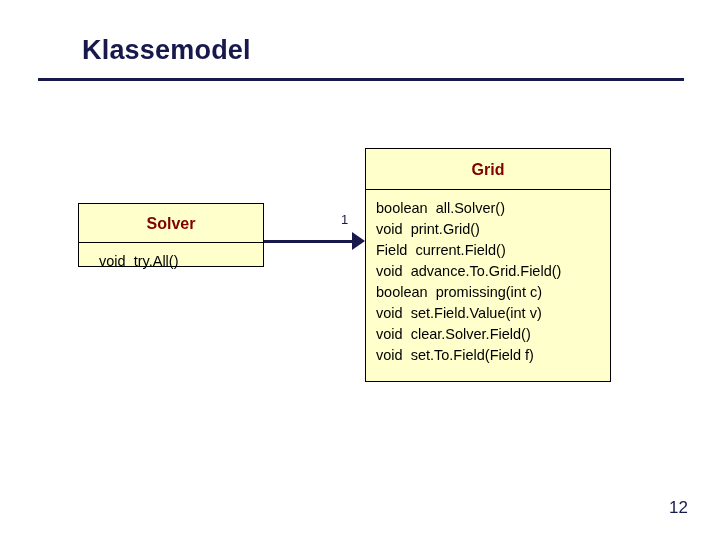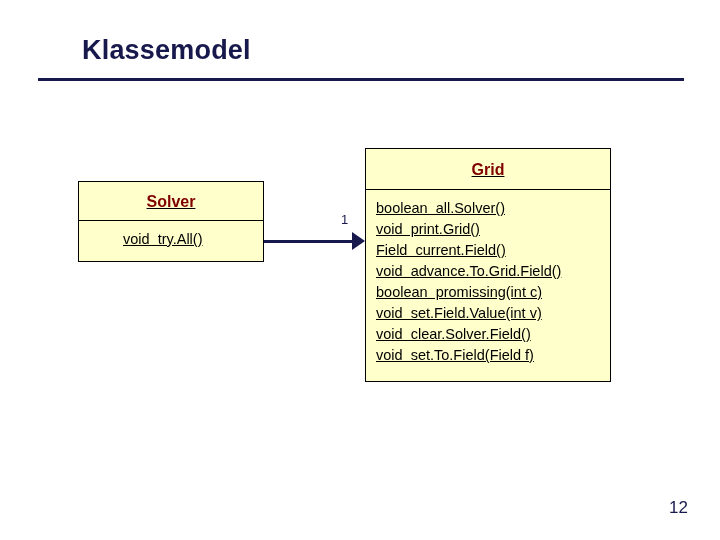--- a/index.html
+++ b/index.html
@@ -34,21 +34,20 @@
     height: 3px;
     background: #17184B;
   }
 
   
   .uml-box {
     position: absolute;
     background: #FFFFCC;
     border: 1.5px solid #000000;
     box-sizing: border-box;
-    text-decoration: underline;
   }
   .uml-header {
     text-align: center;
     font-size: 16px;
     font-weight: bold;
     color: #800000;
     box-sizing: border-box;
   }
   .uml-body {
     box-sizing: border-box;
@@ -56,32 +55,31 @@
   .uml-line {
     font-size: 14.5px;
     color: #000000;
     white-space: pre;
     line-height: 21px;
   }
 
   
   #solver-box {
     left: 78px;
-    top: 181px;
+    top: 203px;
     width: 186px;
-    height: 81px;
+    height: 64px;
   }
   #solver-header {
     height: 39px;
     line-height: 39px;
     border-bottom: 1.5px solid #000000;
   }
   #solver-body {
     padding: 8px 0 0 20px;
-    margin-left: 24px;
   }
 
   
   #grid-box {
     left: 365px;
     top: 148px;
     width: 246px;
     height: 234px;
   }
   #grid-header {

